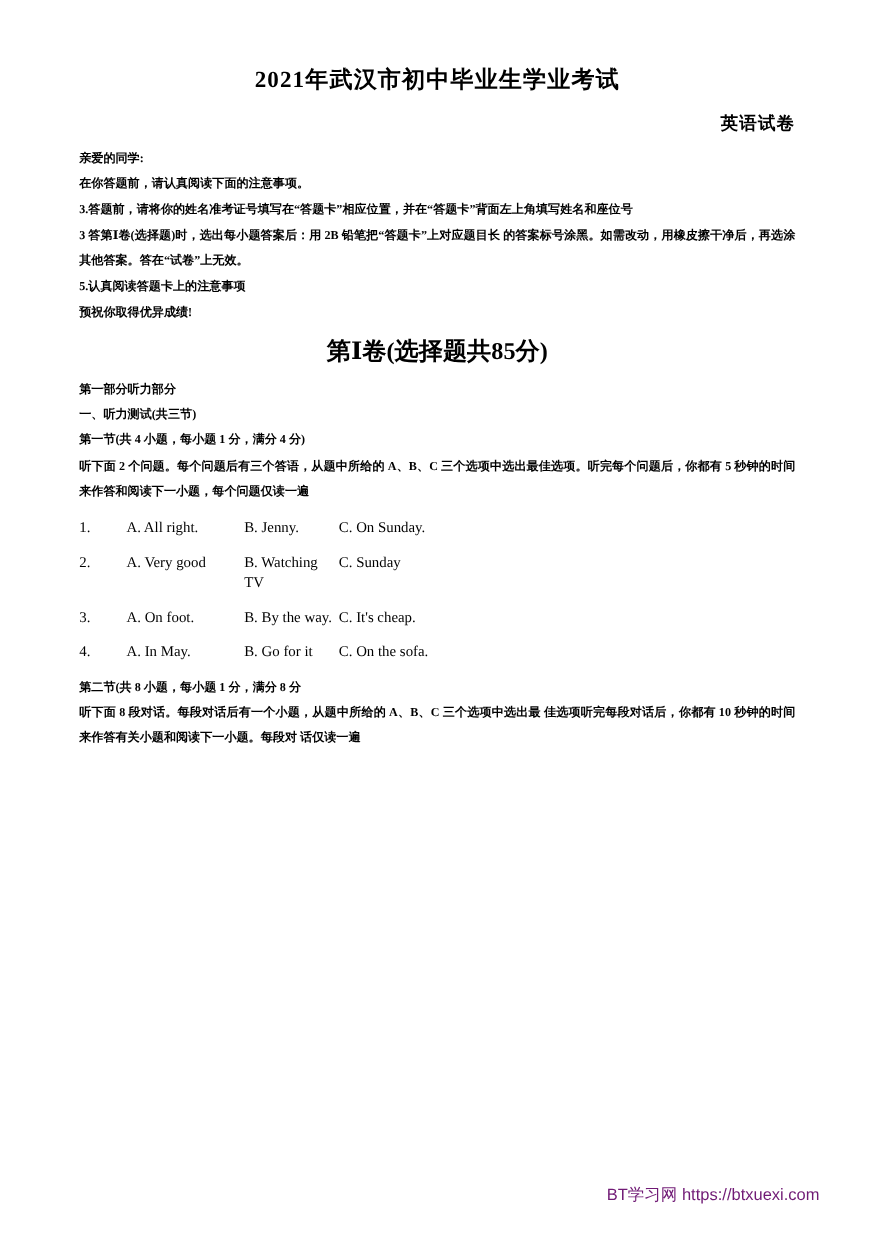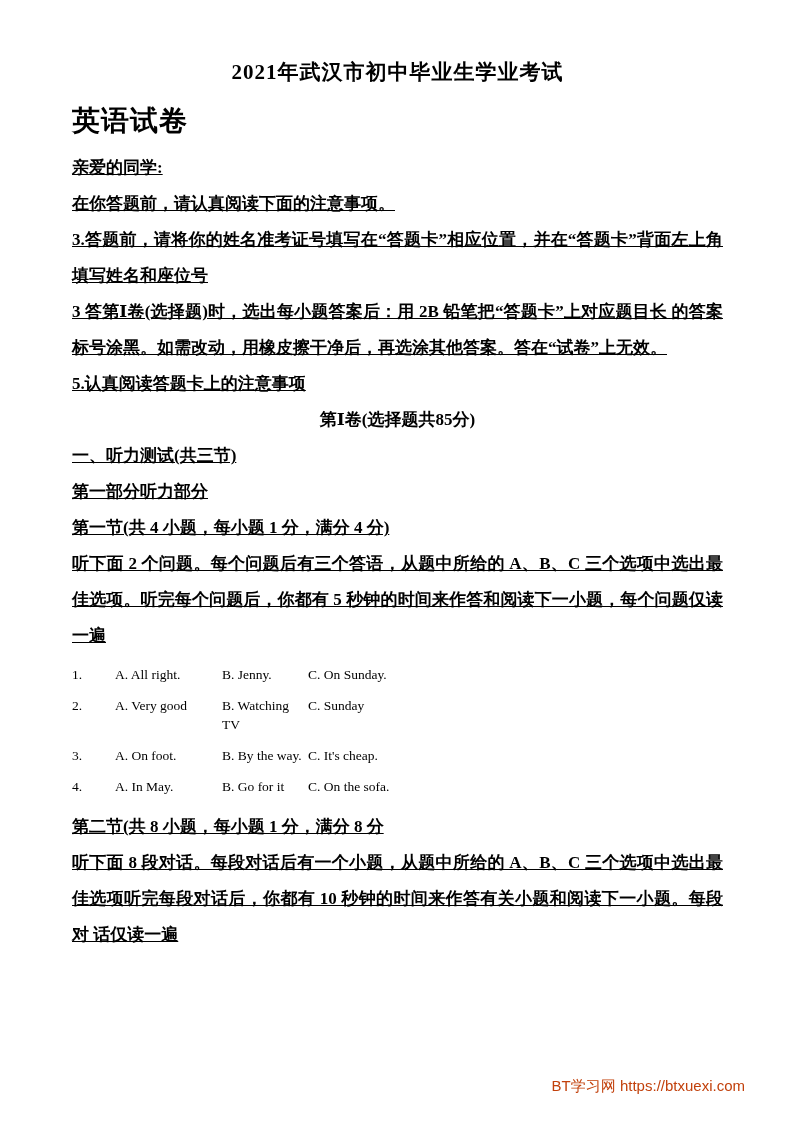--- a/index.html
+++ b/index.html
@@ -15,80 +15,80 @@
     padding: 58px 70px 0 72px;
   }
   .title {
     text-align: center;
     font-size: 21px;
     font-weight: bold;
     letter-spacing: 1px;
     margin-bottom: 16px;
   }
   .subtitle {
-    text-align: left;
-    font-size: 28px;
+    text-align: right;
+    font-size: 16px;
     font-weight: bold;
     letter-spacing: 1px;
     margin-bottom: 10px;
   }
   .para {
-    font-size: 17px;
+    font-size: 11px;
     font-weight: bold;
     line-height: 2.12;
     text-align: justify;
-    text-decoration: underline;
   }
   .center-head {
-    font-size: 17px;
+    font-size: 22px;
     font-weight: bold;
     line-height: 2.12;
     text-align: center;
   }
   .qrow {
     display: flex;
     font-size: 13.5px;
     font-weight: normal;
     line-height: 1.4;
     margin: 12px 0 12px 0;
   }
   .qrow .qnum { width: 43px; flex: 0 0 auto; }
   .qrow .qa   { width: 107px; flex: 0 0 auto; }
   .qrow .qb   { width: 86px;  flex: 0 0 auto; }
   .qrow .qc   { flex: 1; }
   .watermark {
     position: absolute;
     right: 48px;
     bottom: 26px;
     font-size: 15px;
-    color: #c2410c;
+    color: #701a75;
     font-weight: normal;
     font-family: "Liberation Sans", "DejaVu Sans", sans-serif;
   }
 </style>
 </head>
 <body>
 
 <div class="page">
 
   <div class="title">2021年武汉市初中毕业生学业考试</div>
   <div class="subtitle">英语试卷</div>
 
   <p class="para">亲爱的同学:</p>
   <p class="para">在你答题前，请认真阅读下面的注意事项。</p>
 
   <p class="para">3.答题前，请将你的姓名准考证号填写在“答题卡”相应位置，并在“答题卡”背面左上角填写姓名和座位号</p>
   <p class="para">3 答第Ⅰ卷(选择题)时，选出每小题答案后：用 2B 铅笔把“答题卡”上对应题目长 的答案标号涂黑。如需改动，用橡皮擦干净后，再选涂其他答案。答在“试卷”上无效。</p>
   <p class="para">5.认真阅读答题卡上的注意事项</p>
 
+  <p class="para">预祝你取得优异成绩!</p>
 
   <p class="center-head">第Ⅰ卷(选择题共85分)</p>
 
+  <p class="para">第一部分听力部分</p>
   <p class="para">一、听力测试(共三节)</p>
-  <p class="para">第一部分听力部分</p>
 
   <p class="para">第一节(共 4 小题，每小题 1 分，满分 4 分)</p>
   <p class="para">听下面 2 个问题。每个问题后有三个答语，从题中所给的 A、B、C 三个选项中选出最佳选项。听完每个问题后，你都有 5 秒钟的时间来作答和阅读下一小题，每个问题仅读一遍</p>
 
   <div class="qrow">
     <span class="qnum">1.</span>
     <span class="qa">A. All right.</span>
     <span class="qb">B. Jenny.</span>
     <span class="qc">C. On Sunday.</span>
   </div>

